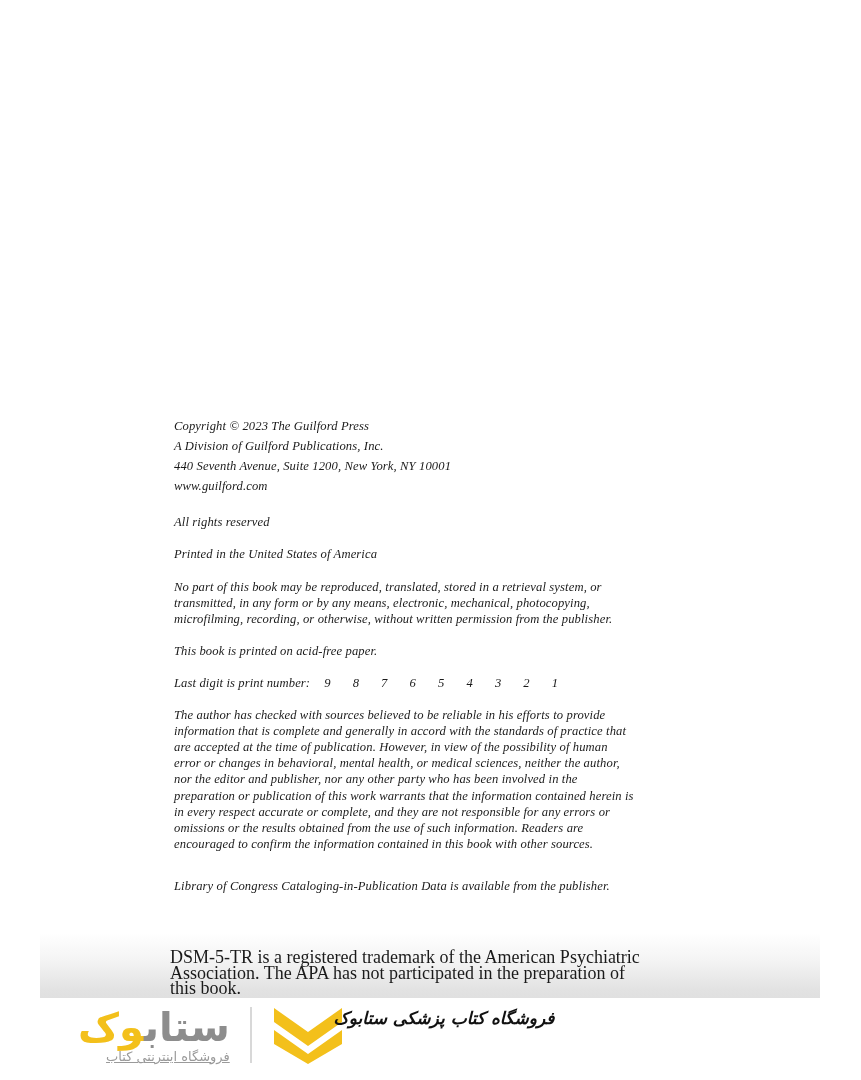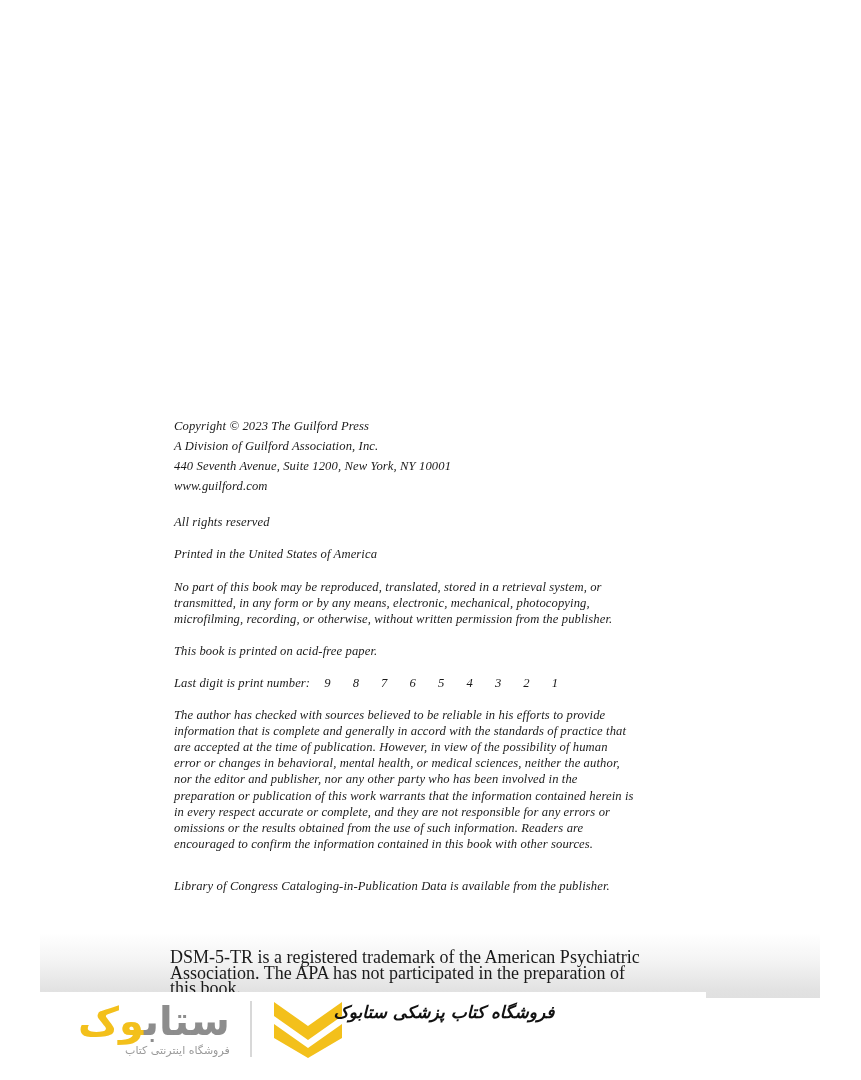--- a/index.html
+++ b/index.html
@@ -76,21 +76,21 @@
     font-family:"Liberation Serif", serif;
     font-size:18px;
     line-height:15.6px;
     color:#1a1a1a;
   }
 
   
   .footer {
     position:absolute;
     left:0;
-    bottom:6px;
+    bottom:0;
     width:706px;
     height:82px;
     background:#ffffff;
     display:flex;
     align-items:center;
     margin-top:24px;
   }
 
   
   .logo-lockup {
@@ -114,26 +114,27 @@
     line-height:42px;
     font-weight:700;
     color:#8d8d8d;
     direction:rtl;
     letter-spacing:-1px;
   }
   .logo-main .gold { color:#f3c01b; }
 
   .logo-tagline {
     font-family:"DejaVu Sans", sans-serif;
-    font-size:11px;
+    font-size:13px;
     line-height:14px;
     color:#9a9a9a;
     direction:rtl;
     margin-top:2px;
     letter-spacing:0.5px;
+    text-decoration:underline;
   }
 
   .logo-divider {
     width:2px;
     height:56px;
     background:#d8d8d8;
     margin:0 6px;
   }
 
   .chevron-mark {
@@ -175,21 +176,21 @@
 </style>
 </head>
 <body>
 
 <div class="page">
 
   <div class="copy-col">
 
     <div class="blk addr-block">
       <p>Copyright © 2023 The Guilford Press</p>
-      <p>A Division of Guilford Association, Inc.</p>
+      <p>A Division of Guilford Publications, Inc.</p>
       <p>440 Seventh Avenue, Suite 1200, New York, NY 10001</p>
       <p>www.guilford.com</p>
     </div>
 
     <div class="blk">
       <p>All rights reserved</p>
     </div>
 
     <div class="blk">
       <p>Printed in the United States of America</p>

